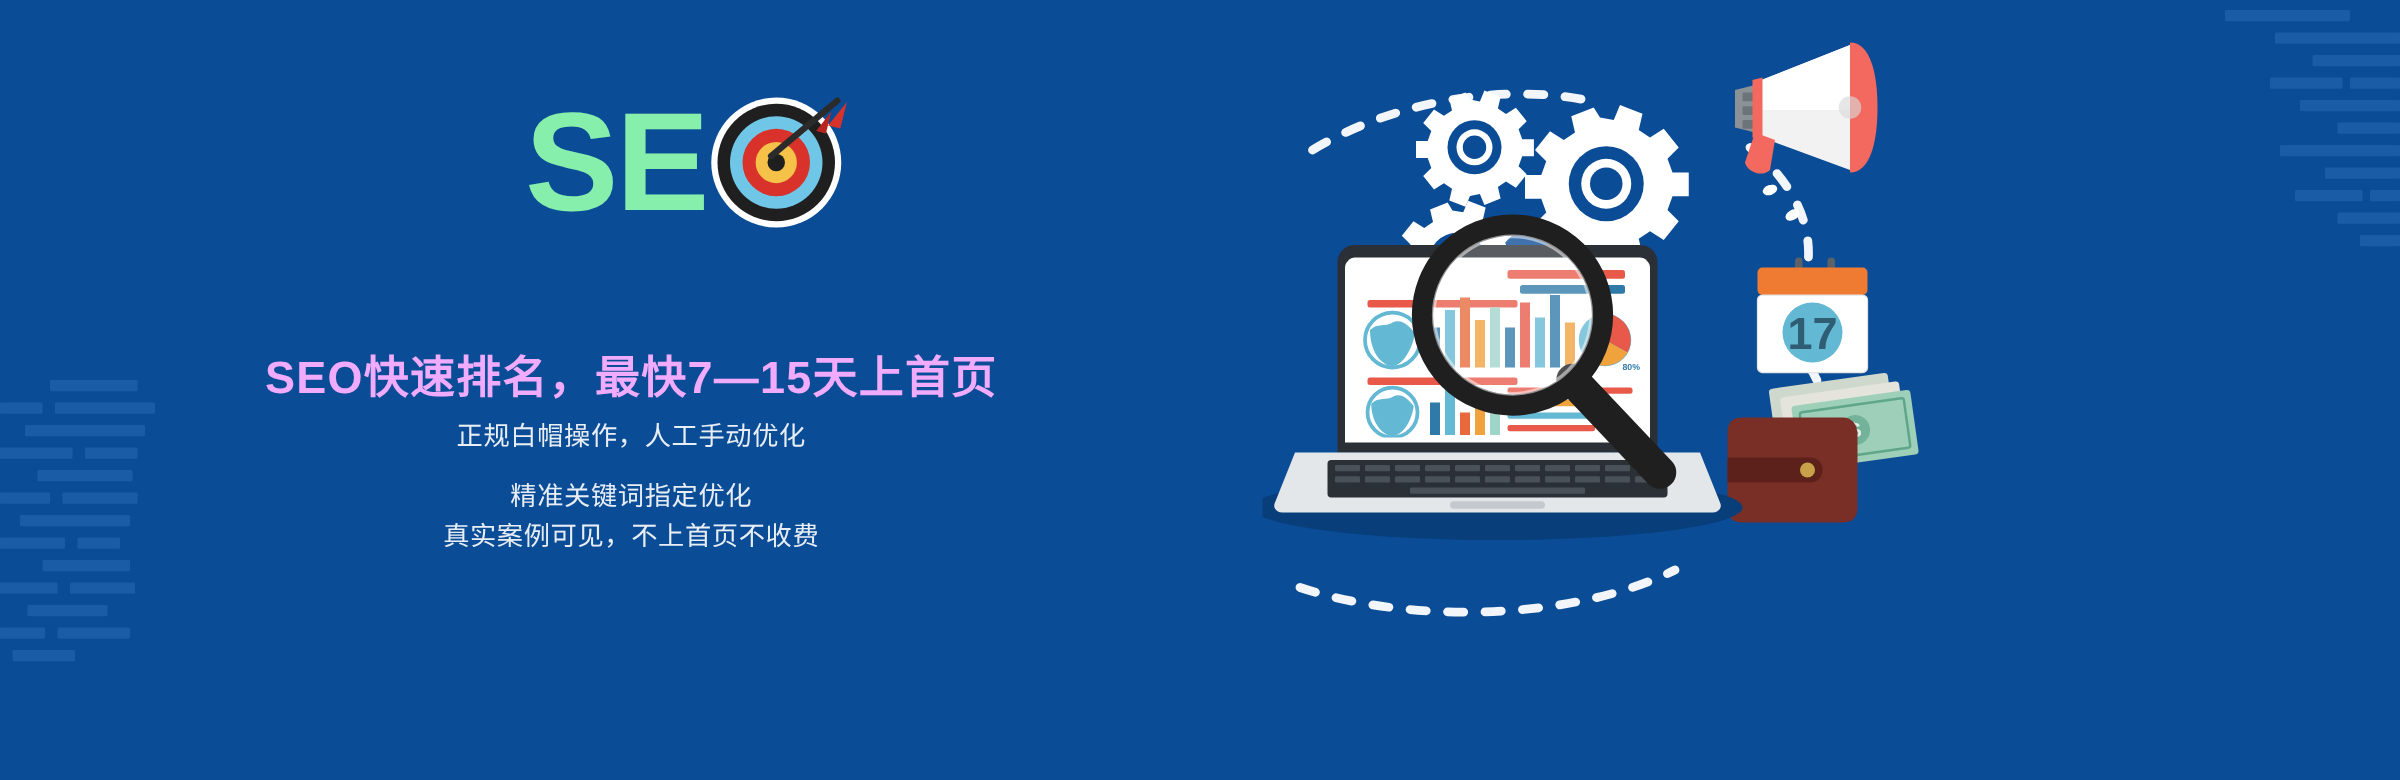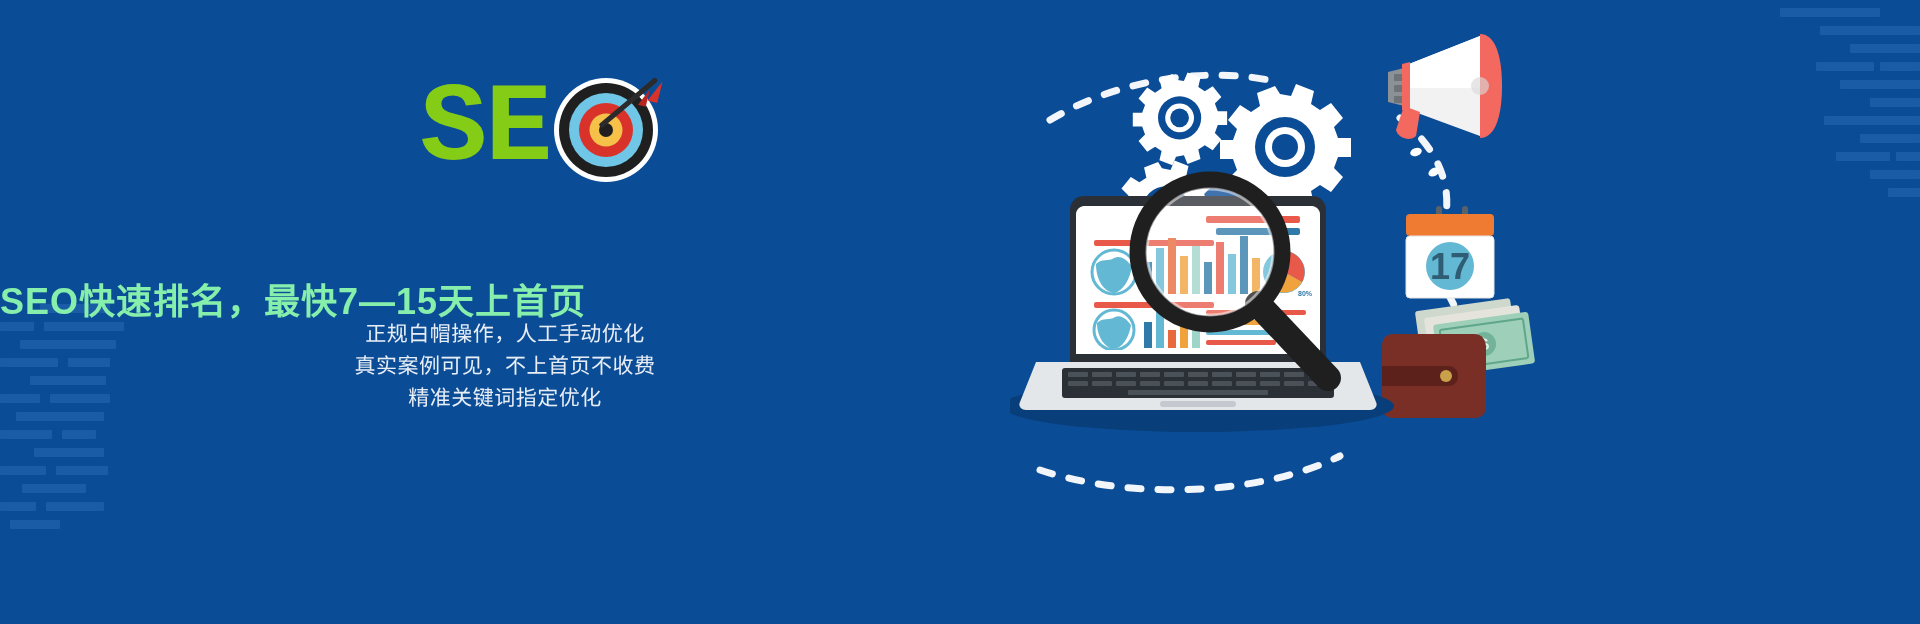--- a/index.html
+++ b/index.html
@@ -33,23 +33,23 @@
   
   .wordmark{
     position:absolute;
     left:420px;top:78px;
     display:flex;align-items:center;
   }
   .wordmark-letters{
     font-size:112px;
     line-height:100px;
     font-weight:bold;
-    color:#84cc16;
+    color:#86efac;
     letter-spacing:-2px;
-    font-family:Liberation Mono, monospace;
+    font-family:Liberation Sans, sans-serif;
   }
   .target{
     position:relative;
     width:104px;height:104px;
     margin-left:4px;
   }
   .ring{
     position:absolute;border-radius:50%;
     left:50%;top:50%;transform:translate(-50%,-50%);
   }
@@ -82,21 +82,22 @@
     width:0;height:0;
     border-left:8px solid transparent;
     border-bottom:18px solid #b8241f;
     transform:rotate(14deg);
   }
 
   
   .headline{
     position:absolute;
     left:0;top:248px;width:1010px;
-    color:#86efac;
+    text-align:center;
+    color:#f0abfc;
     font-size:36px;
     font-weight:bold;
     letter-spacing:1px;
     white-space:nowrap;
   }
 
   
   .bodycopy{
     position:absolute;
     left:0;top:318px;width:1010px;
@@ -174,23 +175,23 @@
         <span class="ring r6"></span>
         <span class="arrow-shaft"></span>
         <span class="arrow-fletch2"></span>
         <span class="arrow-fletch"></span>
       </span>
     </div>
 
     <h1 class="headline">SEO快速排名，最快7—15天上首页</h1>
 
     <div class="bodycopy">
-      <p class="bodyline" style="margin:0;">正规白帽操作，人工手动优化</p>
+      <p class="bodyline" style="margin:16px;">正规白帽操作，人工手动优化</p>
+      <p class="bodyline" style="margin:0;">精准关键词指定优化</p>
       <p class="bodyline" style="margin:0;">真实案例可见，不上首页不收费</p>
-      <p class="bodyline" style="margin:0;">精准关键词指定优化</p>
     </div>
   </div>
 
   <div class="art">
     <svg width="910" height="624" viewBox="0 0 910 624" xmlns="http://www.w3.org/2000/svg">
 
       <g stroke="#ffffff" stroke-width="7" fill="none" stroke-linecap="round" stroke-dasharray="13 17" opacity="0.95">
         <path d="M -110 330 C -118 250 -90 178 -20 150"></path>
         <path d="M 40 120 C 110 78 200 66 268 82"></path>
         <path d="M 390 118 C 430 150 440 186 436 214"></path>

